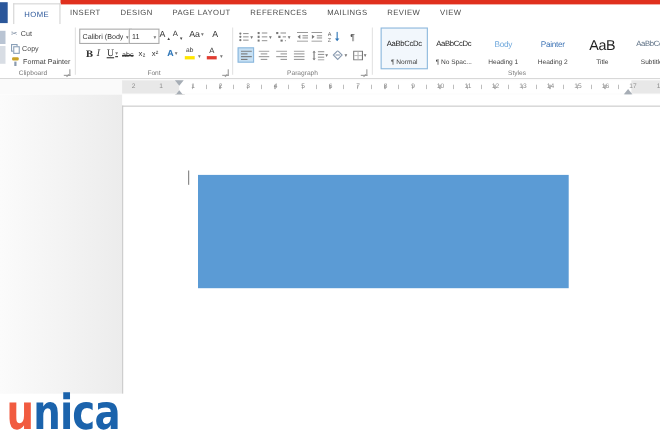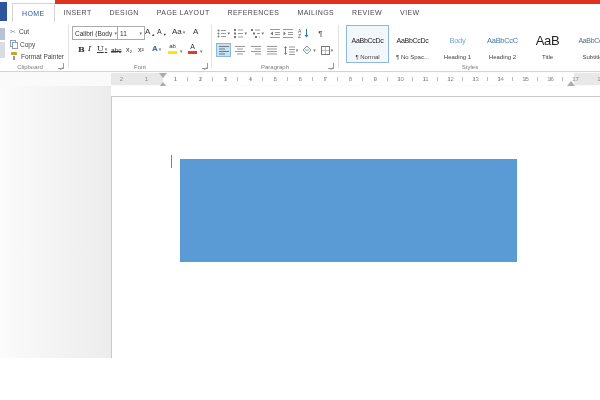--- a/index.html
+++ b/index.html
@@ -333,21 +333,21 @@
       </div>
         <div class="stylebox st-normal" style="left: 391px;">
         <span class="prev">AaBbCcDc</span>
         <span class="nm">¶ No Spac...</span>
       </div>
         <div class="stylebox st-h1" style="left: 436px;">
         <span class="prev">Body</span>
         <span class="nm">Heading 1</span>
       </div>
         <div class="stylebox st-h2" style="left: 481px;">
-        <span class="prev">AaBbCcC</span>
+        <span class="prev">Painter</span>
         <span class="nm">Heading 2</span>
       </div>
         <div class="stylebox st-title" style="left: 526px;">
         <span class="prev">AaB</span>
         <span class="nm">Title</span>
       </div>
         <div class="stylebox st-subtitle" style="left: 571px;">
         <span class="prev">AaBbCcE</span>
         <span class="nm">Subtitle</span>
       </div>
@@ -392,14 +392,19 @@
   </div>
 
   <div class="doc">
     <div class="doc-gray"></div>
     <div class="page-top-border"></div>
     <div class="page-left-border"></div>
     <div class="caret"></div>
     <div class="shape" style="background: rgb(91, 155, 213);"></div>
   </div>
 
+  <div class="bottom">
+    <div class="logo">
+      <span style="color: rgb(241, 91, 64);">u</span><span style="color: rgb(27, 99, 172);">nica</span>
+    </div>
+  </div>
 
 </div>
 
 </body></html>

